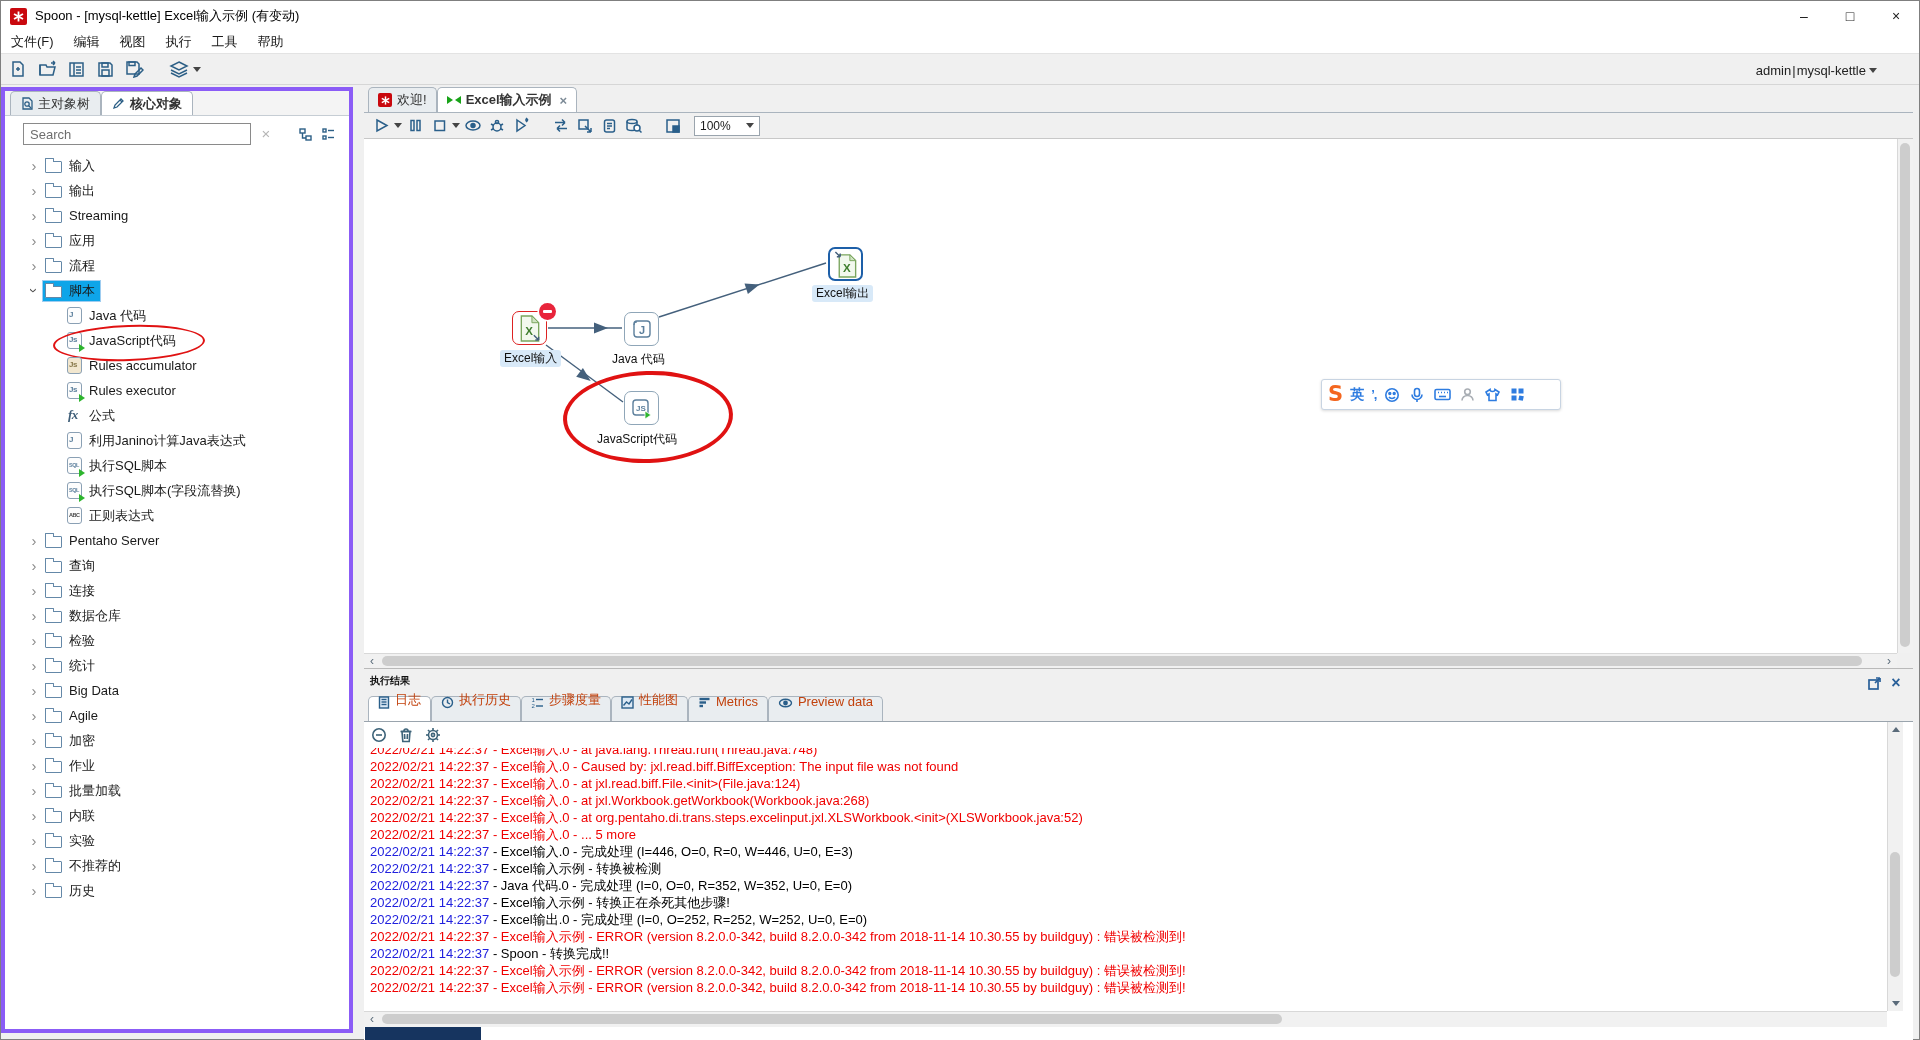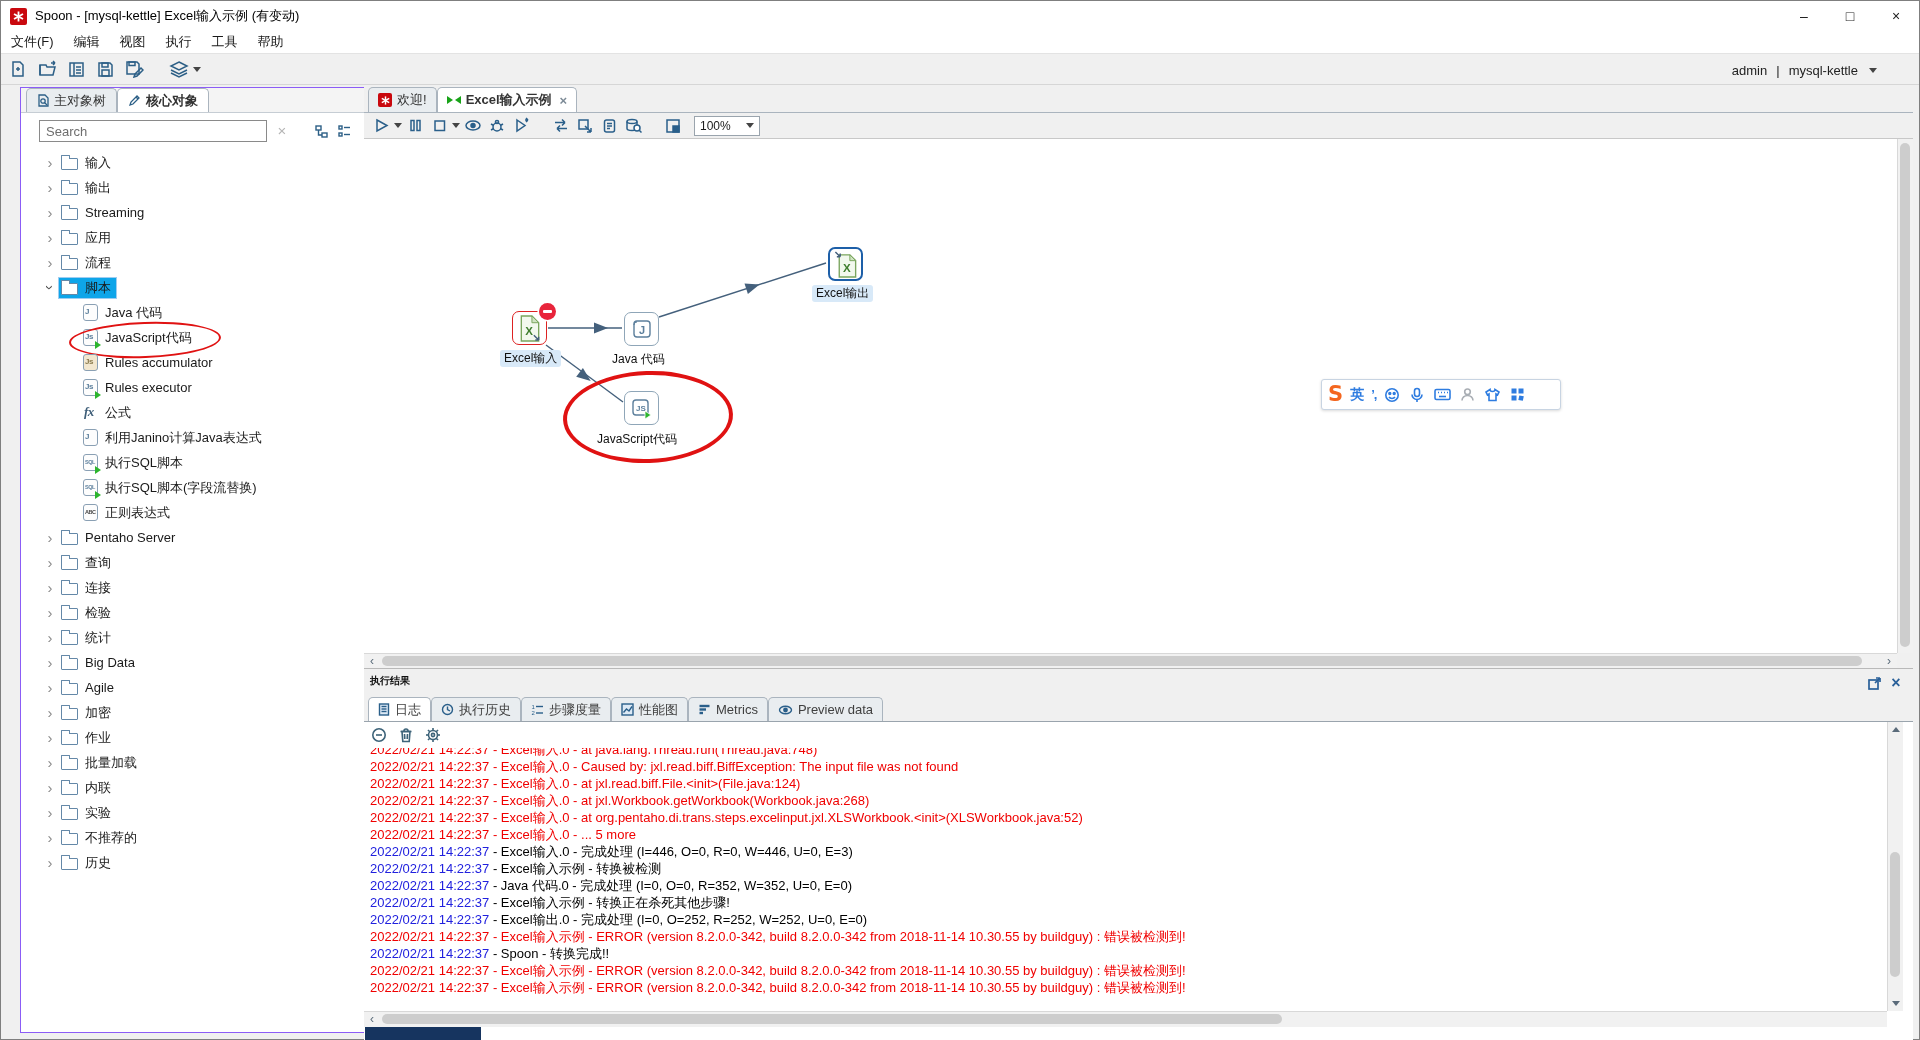--- a/index.html
+++ b/index.html
@@ -17,24 +17,24 @@
 
 .menubar{position:absolute;left:0;top:30px;width:100%;height:22px;background:#fff;display:flex;align-items:center;font-size:13px}
 .menu-item{padding:0 10px;height:22px;line-height:22px}
 
 
 .mtoolbar{position:absolute;left:0;top:52px;width:100%;height:32px;background:#f0f0f0;border-top:1px solid #e3e3e3;border-bottom:1px solid #d6d6d6;display:flex;align-items:center}
 .tico{display:inline-flex;align-items:center;justify-content:center;width:24px;height:24px;margin-left:5px}
 .tico svg{stroke:#2c5f86;fill:none;stroke-width:1.5}
 .tgap{width:16px}
 .caret-down{width:0;height:0;border-left:4px solid transparent;border-right:4px solid transparent;border-top:5px solid #444;display:inline-block;margin-left:2px}
-.account{position:absolute;right:42px;top:0;height:32px;display:flex;align-items:center;gap:9px;font-size:13px;color:#222}
-
-
-.sidebar{position:absolute;left:19px;top:86px;width:352px;height:946px;background:#fff;border:1px solid #8b5cf6}
+.account{position:absolute;right:42px;top:0;height:32px;display:flex;align-items:center;gap:1px;font-size:13px;color:#222}
+
+
+.sidebar{position:absolute;left:0;top:86px;width:352px;height:946px;background:#fff;border:4px solid #8b5cf6}
 .side-tabs{position:absolute;left:0;top:0;width:100%;height:25px;background:#f4f4f4;border-bottom:1px solid #c6cdd4;display:flex;align-items:flex-end;padding-left:5px}
 .stab{display:flex;align-items:center;gap:5px;height:24px;padding:0 10px;font-size:13px;border:1px solid #aab4be;border-bottom:none;border-radius:5px 5px 0 0;background:#e9edf0;color:#333}
 .stab.active{background:#fff;font-weight:bold}
 .stab svg{display:block}
 .search-row{position:absolute;left:0;top:28px;width:100%;height:30px}
 .search-input{position:absolute;left:18px;top:4px;width:228px;height:22px;border:1px solid #8a8a8a;font-size:13px;padding:0 6px;color:#333;font-family:inherit}
 .search-input::placeholder{color:#6e6e6e}
 .clear-x{position:absolute;left:252px;top:5px;width:18px;height:20px;text-align:center;line-height:20px;color:#b5b5b5;font-size:15px}
 .srico{position:absolute;top:5px;width:20px;height:20px;display:flex;align-items:center;justify-content:center}
 .srico svg{stroke:#2c5f86;fill:none;stroke-width:1.4}
@@ -108,21 +108,21 @@
 .tri-dn{width:0;height:0;border-left:4px solid transparent;border-right:4px solid transparent;border-top:5px solid #5a6b7a}
 
 
 .results{position:absolute;left:0;top:581px;width:1549px;height:373px;background:#f0f0f0;border-top:1px solid #b9b9b9}
 .res-header{position:absolute;left:0;top:0;width:100%;height:27px}
 .res-title{position:absolute;left:6px;top:5px;font-size:10px;font-weight:bold;color:#111}
 .res-hico{position:absolute;top:5px;width:18px;height:18px;display:flex;align-items:center;justify-content:center}
 .res-hico svg{stroke:#2a6099;fill:none;stroke-width:1.7}
 .res-close{color:#2a6099;font-weight:bold;font-size:16px}
 .res-tabs{position:absolute;left:0;top:27px;width:100%;height:25px;display:flex;align-items:flex-end;padding-left:4px}
-.rtab{display:flex;align-items:center;gap:5px;height:24px;padding:0 9px;font-size:13px;border:1px solid #aab4be;border-bottom:none;border-radius:5px 5px 0 0;background:#e9edf0;color:#404040}
+.rtab{display:flex;align-items:flex-end;gap:5px;height:24px;padding:12px 9px;font-size:13px;border:1px solid #aab4be;border-bottom:none;border-radius:5px 5px 0 0;background:#e9edf0;color:#c2410c}
 .rtab.active{background:#fff}
 .rtab svg{stroke:#2a5f8a;fill:none;stroke-width:1.4}
 .res-content{position:absolute;left:0;top:52px;width:100%;bottom:0;background:#fff;border-top:1px solid #9aa4ad}
 .log-toolbar{position:absolute;left:6px;top:4px;height:20px;display:flex;gap:9px}
 .lico{width:18px;height:18px;display:flex;align-items:center;justify-content:center}
 .lico svg{stroke:#3d6379;fill:none;stroke-width:1.6}
 .log-lines{position:absolute;left:6px;top:26px;right:26px;bottom:36px;overflow:hidden}
 .log-scroll{margin-top:-7px}
 .log-line{font-size:13px;line-height:17px;white-space:nowrap}
 .log-line .t{color:#2121de}
@@ -372,20 +372,27 @@
     <span class="row-inner">
       <span class="ticon"></span>
       <span class="tlabel">查询</span>
     </span>
   </div>
         <div class="trow folder">
     <span class="chev"></span>
     <span class="row-inner">
       <span class="ticon"></span>
       <span class="tlabel">连接</span>
+    </span>
+  </div>
+        <div class="trow folder">
+    <span class="chev"></span>
+    <span class="row-inner">
+      <span class="ticon"></span>
+      <span class="tlabel">数据仓库</span>
     </span>
   </div>
         <div class="trow folder">
     <span class="chev"></span>
     <span class="row-inner">
       <span class="ticon"></span>
       <span class="tlabel">检验</span>
     </span>
   </div>
         <div class="trow folder">

